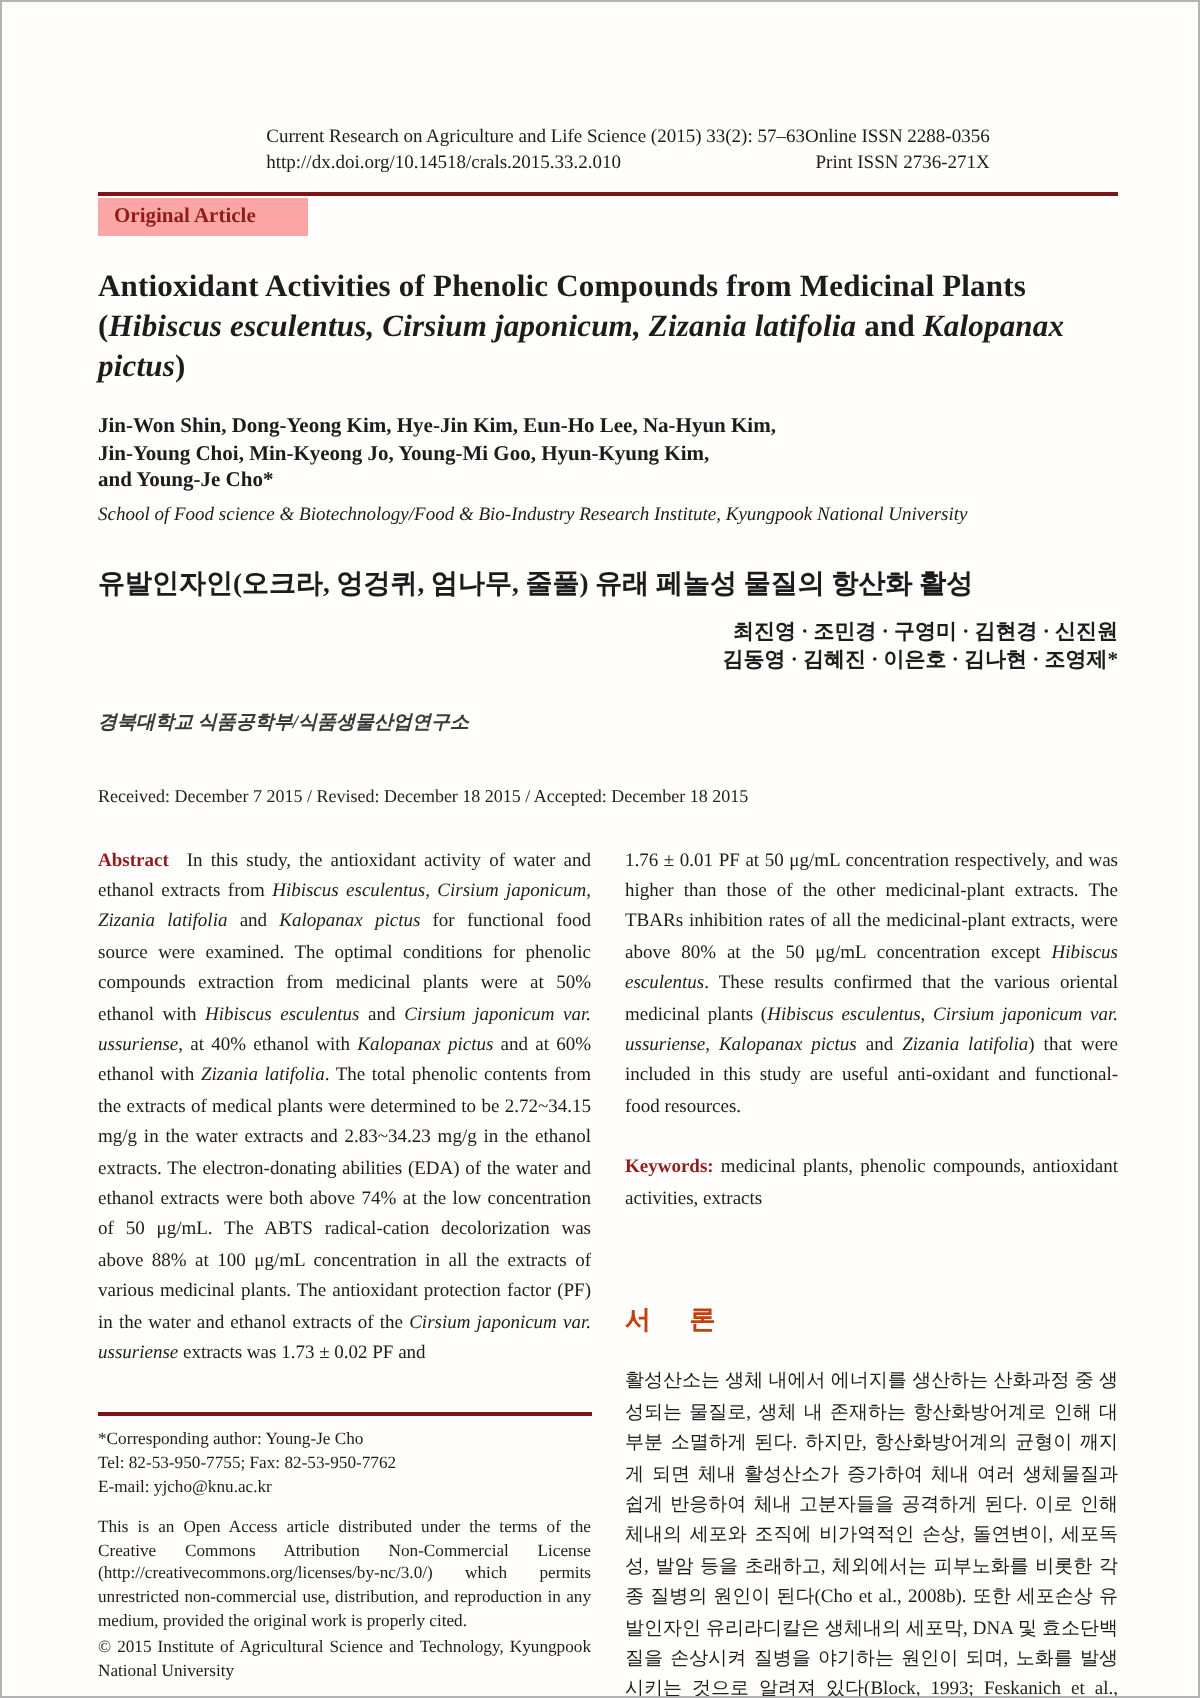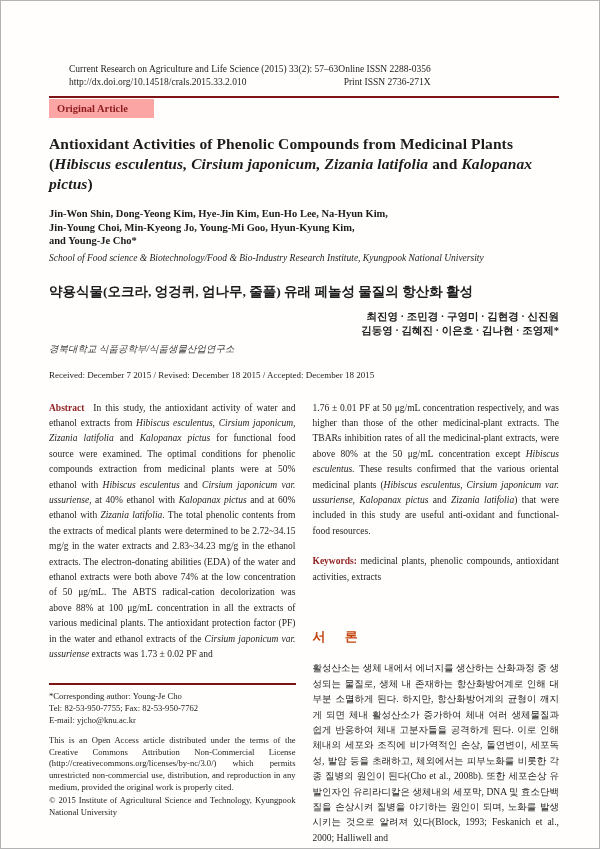--- a/index.html
+++ b/index.html
@@ -8,37 +8,37 @@
     width:600px; height:849px;
     box-sizing:border-box;
     border:1px solid #b3b3b3;
     background:#fffefd;
     font-family:"Liberation Serif","DejaVu Serif",serif;
     color:#1c1c1c;
     padding:62px 40px 20px 48px;
     overflow:hidden;
   }
   
-  .hdr { display:flex; justify-content:flex-start; font-size:9.5px; line-height:13px;margin-left:20px; }
+  .hdr { display:flex; justify-content:center; font-size:9.5px; line-height:13px;margin-left:20px; }
   .hdr-right { text-align:right; }
   .rule { height:2px; background:#7e1416; margin-top:7px; }
   .badge {
     display:inline-block;
     background:#fca5a5; color:#8f1d1d;
     font-weight:bold; font-size:10.5px;
     padding:4px 26px 4px 8px;
   }
   
   .title { margin-top:16px; font-size:15.5px; font-weight:bold; line-height:20px; letter-spacing:0.1px; }
   .authors { margin-top:13px; font-size:10.5px; font-weight:bold; line-height:13.5px; }
   .affil { margin-top:5px; font-size:9.5px; font-style:italic; }
   .ktitle { margin-top:20px; font-size:13.5px; font-weight:bold; }
   .kauthors { margin-top:9px; font-size:10.5px; font-weight:bold; line-height:14px;text-align:right; }
-  .kaffil { margin-top:5px; font-size:9.5px; font-style:italic; color:#3a3a3a; }
-  .dates { margin-top:14px; font-size:9px; color:#222; }
+  .kaffil { margin-top:17px; font-size:9.5px; font-style:italic; color:#3a3a3a;font-weight:bold; }
+  .dates { margin-top:25px; font-size:9px; color:#222; }
   
   .cols { display:flex; gap:17px; margin-top:21px; }
   .col { flex:1 1 0; font-size:9.5px; line-height:15.4px; text-align:justify; }
   .accent-label { color:#8f1d1d; font-weight:bold; }
   .abstract-label { margin-right:9px; }
   .keywords-p { margin-top:15px; }
   .intro-heading {
     color:#c2410c; font-weight:bold; font-size:13px;
     word-spacing:16px; margin-top:44px; margin-bottom:17px;
     text-align:left;
@@ -74,21 +74,21 @@
     <div><span>(</span><i>Hibiscus esculentus, Cirsium japonicum, Zizania latifolia</i><span> and </span><i>Kalopanax pictus</i><span>)</span></div>
   </div>
 
   <div class="authors">
     <div>Jin-Won Shin, Dong-Yeong Kim, Hye-Jin Kim, Eun-Ho Lee, Na-Hyun Kim,</div>
     <div>Jin-Young Choi, Min-Kyeong Jo, Young-Mi Goo, Hyun-Kyung Kim,</div>
     <div>and Young-Je Cho*</div>
   </div>
   <div class="affil">School of Food science &amp; Biotechnology/Food &amp; Bio-Industry Research Institute, Kyungpook National University</div>
 
-  <div class="ktitle">약용식물(오크라, 엉겅퀴, 엄나무, 줄풀) 유래 페놀성 물질의 항산화 활성</div>
+  <div class="ktitle">유발인자인(오크라, 엉겅퀴, 엄나무, 줄풀) 유래 페놀성 물질의 항산화 활성</div>
   <div class="kauthors">
     <div>최진영 · 조민경 · 구영미 · 김현경 · 신진원</div>
     <div>김동영 · 김혜진 · 이은호 · 김나현 · 조영제*</div>
   </div>
   <div class="kaffil">경북대학교 식품공학부/식품생물산업연구소</div>
 
   <div class="dates">Received: December 7 2015 / Revised: December 18 2015 / Accepted: December 18 2015</div>
 
   <div class="cols">
 

